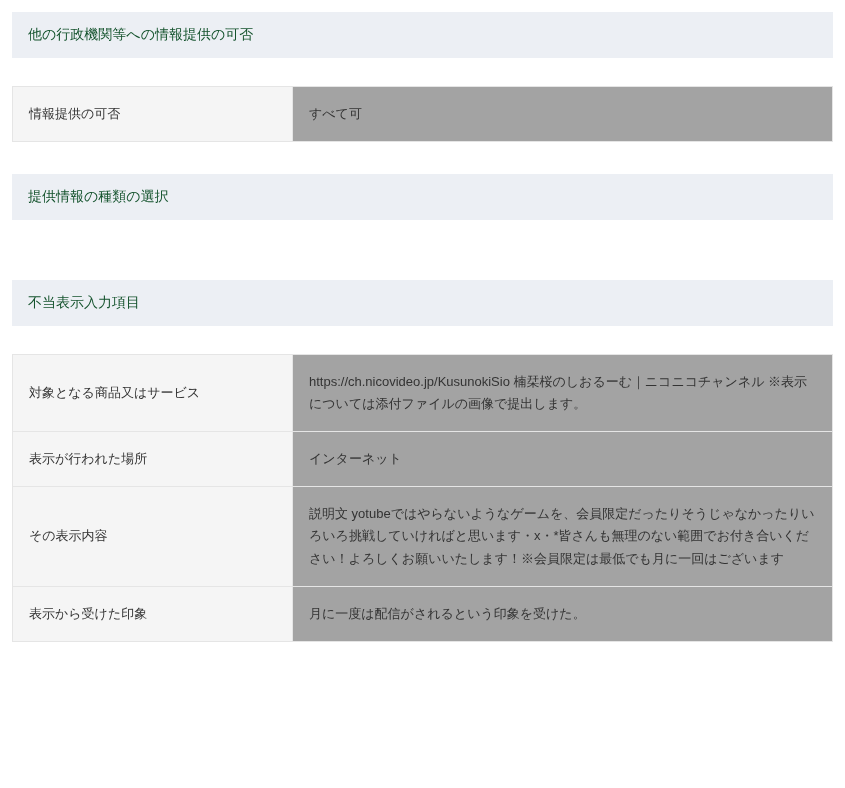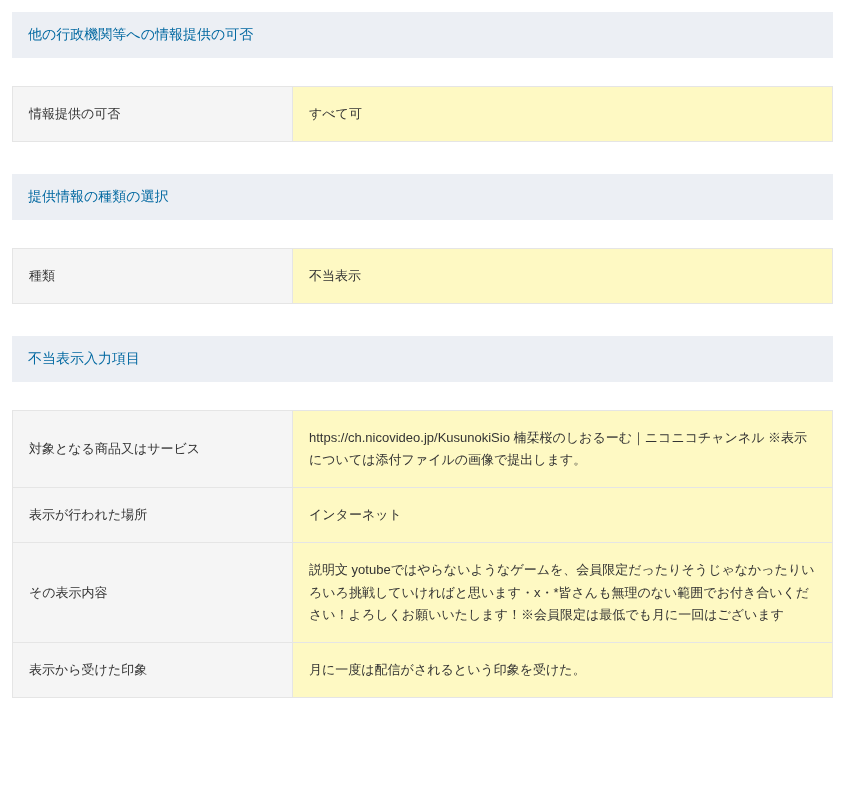--- a/index.html
+++ b/index.html
@@ -15,21 +15,21 @@
       padding: 12px;
       width: 845px;
     }
     .section {
       margin-bottom: 32px;
     }
     .section-header {
       background: #eceff4;
       padding: 14px 16px;
       font-size: 14px;
-      color: #0369a1;
+      color: #14532d;
       font-weight: 400;
     }
     .gap {
       height: 28px;
     }
     table {
       width: 100%;
       border-collapse: collapse;
       table-layout: fixed;
     }
@@ -43,21 +43,21 @@
       font-weight: 400;
       margin-left: 34px;
     }
     th {
       background: #f5f5f5;
       width: 280px;
       color: #333333;
       font-weight: 400;
     }
     td {
-      background: #fef9c3;
+      background: #a3a3a3;
       color: #333333;
       word-break: break-word;
     }
   </style>
 </head>
 <body>
 
 <div class="section">
   <div class="section-header">他の行政機関等への情報提供の可否</div>
   <div class="gap"></div>
@@ -67,28 +67,20 @@
       <th>情報提供の可否</th>
       <td>すべて可</td>
     </tr>
   </tbody>
     </table>
 </div>
 
 <div class="section">
   <div class="section-header">提供情報の種類の選択</div>
   <div class="gap"></div>
-  <table>
-    <tbody>
-        <tr>
-      <th>種類</th>
-      <td>不当表示</td>
-    </tr>
-  </tbody>
-    </table>
 </div>
 
 <div class="section">
   <div class="section-header">不当表示入力項目</div>
   <div class="gap"></div>
   <table>
     <tbody>
     <tr>
       <th>対象となる商品又はサービス</th>
       <td>https://ch.nicovideo.jp/KusunokiSio 楠栞桜のしおるーむ｜ニコニコチャンネル ※表示については添付ファイルの画像で提出します。</td>

